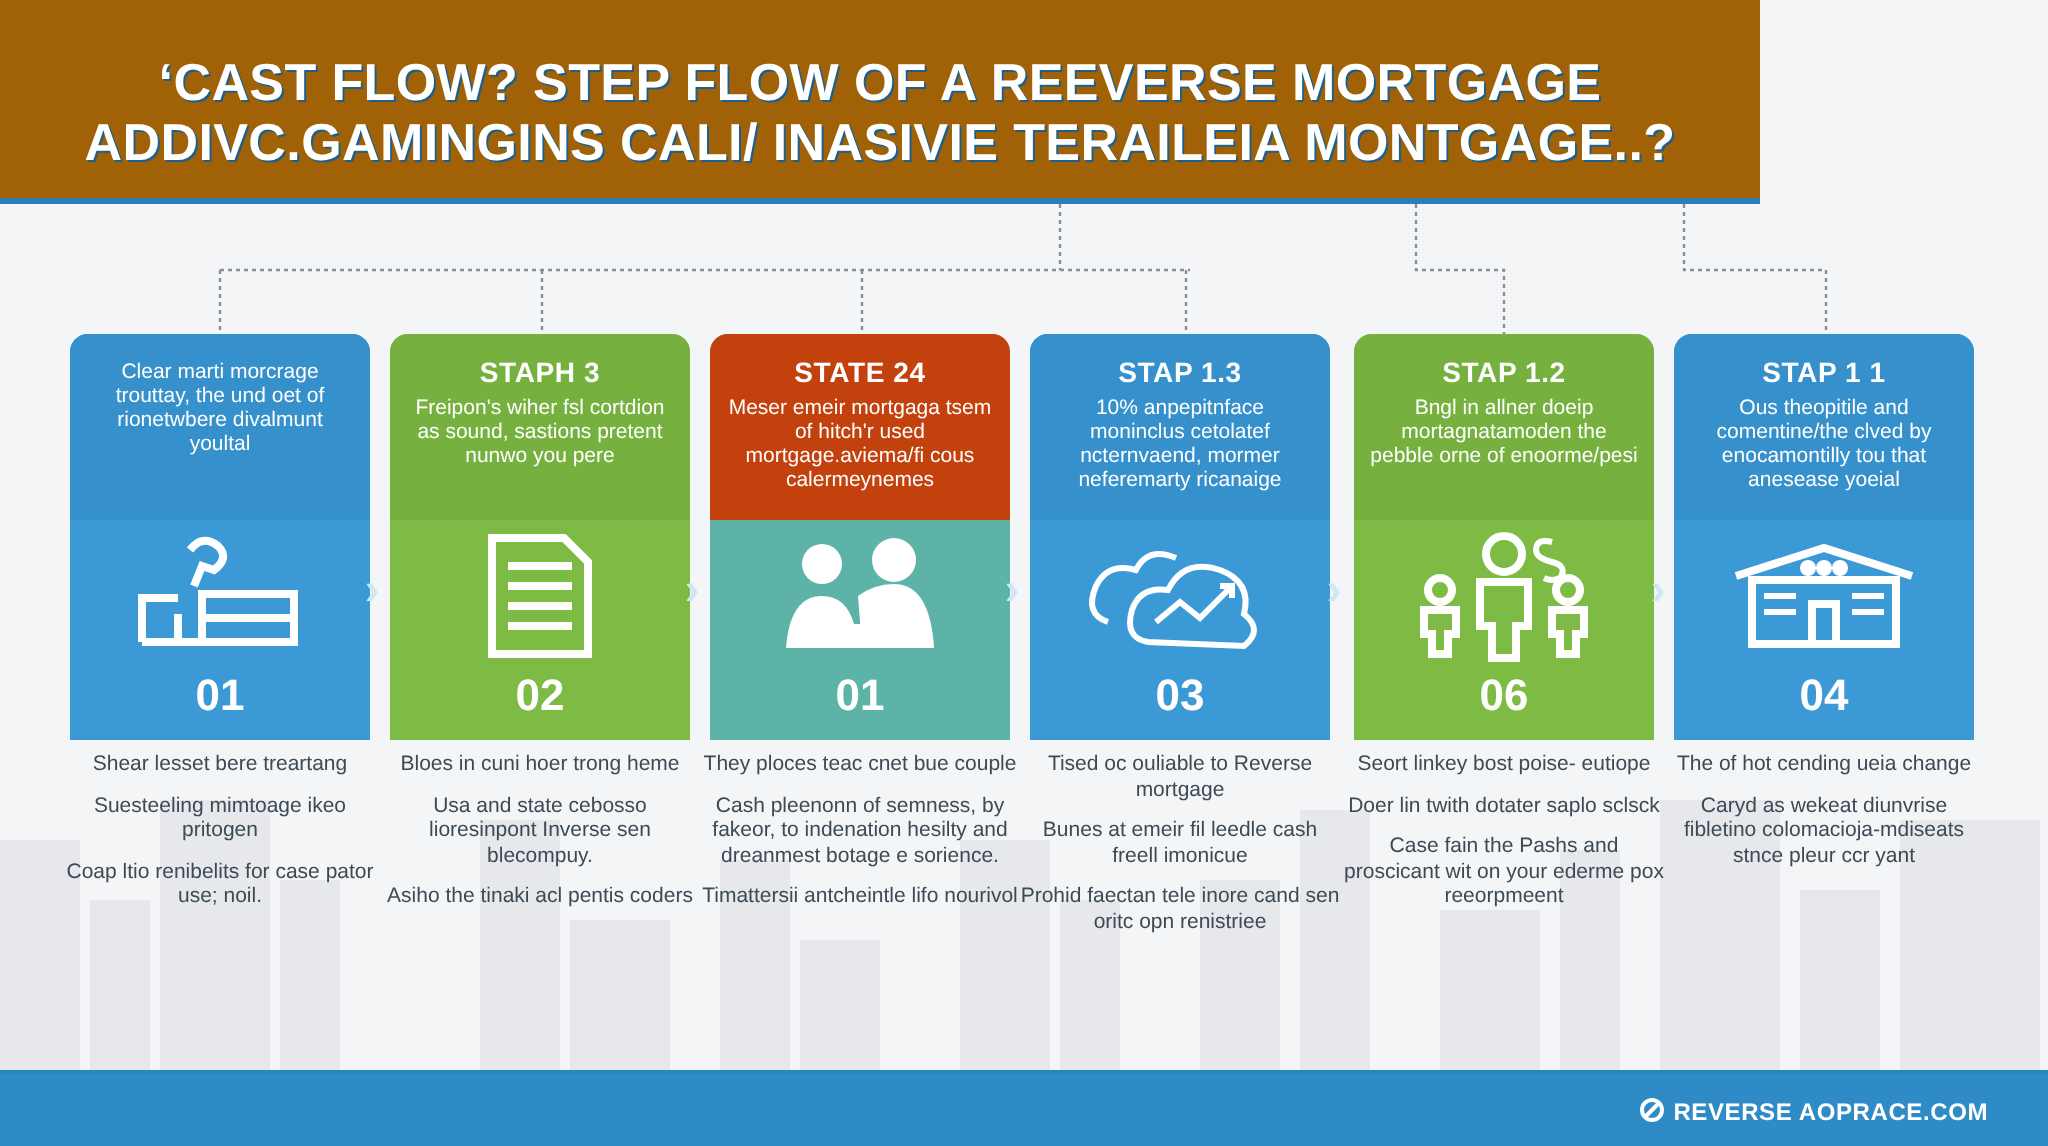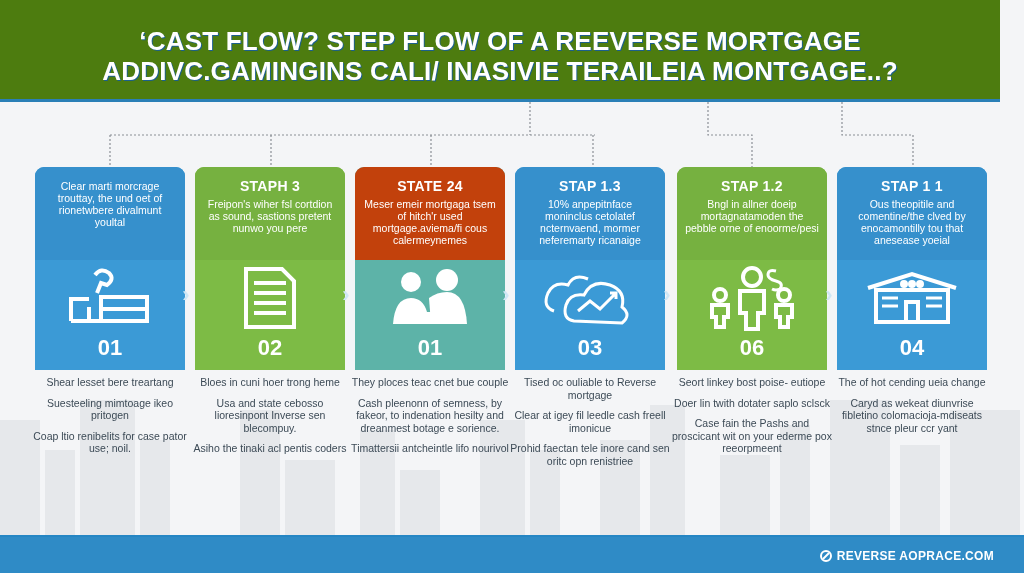--- a/index.html
+++ b/index.html
@@ -1,35 +1,35 @@
 <!DOCTYPE html>
 <html><head>
 <meta charset="utf-8">
 <style>
   * { box-sizing: border-box; margin: 0; padding: 0; }
   html, body { width: 1024px; height: 573px; overflow: hidden; }
   body { font-family: "Liberation Sans", "DejaVu Sans", sans-serif; background: #f4f5f7; position: relative; }
-  .header { position: absolute; left: 0; top: 0; width: 1000px; height: 102px; background: #4d7c0f; border-bottom: 3px solid #2a7fb6; text-align: center; padding-top: 26px; }
+  .header { position: absolute; left: 0; top: 0; width: 880px; height: 102px; background: #a16207; border-bottom: 3px solid #2a7fb6; text-align: center; padding-top: 26px; }
   .header .line { color: #fff; font-weight: bold; font-size: 26px; line-height: 30px; letter-spacing: 0.2px; text-shadow: 1px 1px 0 #1c5f8c; white-space: nowrap; }
   .skyline { position: absolute; left: 0; top: 380px; width: 1024px; height: 155px; pointer-events: none; }
   .connectors { position: absolute; left: 0; top: 102px; width: 1024px; height: 66px; pointer-events: none; }
   .card { position: absolute; top: 167px; width: 150px; height: 203px; border-radius: 9px 9px 0 0; overflow: hidden; color: #fff; text-align: center; }
   .card .top { height: 93px; padding-top: 10px; }
   .card .step-title { font-weight: bold; font-size: 14px; letter-spacing: 0.3px; line-height: 18px; }
   .card .step-desc { font-size: 10.5px; line-height: 12px; padding: 3px 8px 0; }
   .card .icon { height: 75px; display: flex; align-items: center; justify-content: center; }
   .card .num { font-weight: bold; font-size: 22px; line-height: 26px; }
   .blue { background: #3b9ad6; } .blue .top { background: #3690cc; }
   .green { background: #7dbb45; } .green .top { background: #76b140; }
   .teal { background: #5db3a8; } .teal .top { background: #c2410c; }
   .arrow { position: absolute; top: 282px; width: 18px; height: 26px; display: flex; align-items: center; justify-content: center; color: #cfe7f5; font-size: 22px; font-weight: bold; }
   .details { position: absolute; top: 376px; width: 160px; text-align: center; color: #3c4a56; font-size: 10.5px; line-height: 12.5px; }
   .details p { margin-bottom: 8px; }
   .footer { position: absolute; left: 0; top: 535px; width: 1024px; height: 38px; background: #2f8bc6; border-top: 2px solid #2586c4; }
-  .footer .brand { position: absolute; right: 30px; top: 12px; color: #fff; font-weight: bold; font-size: 12px; letter-spacing: 0.3px; display: flex; align-items: center; gap: 5px; }
+  .footer .brand { position: absolute; right: 30px; top: 12px; color: #fff; font-weight: bold; font-size: 12px; letter-spacing: 0.3px; display: flex; align-items: flex-start; gap: 5px; }
 </style>
 </head>
 <body>
 
 <div class="header">
   <div class="line">‘CAST FLOW? STEP FLOW OF A REEVERSE MORTGAGE</div>
   <div class="line">ADDIVC.GAMINGINS CALI/ INASIVIE TERAILEIA MONTGAGE..?</div>
 </div>
 
 <svg class="skyline" viewBox="0 0 1024 155" preserveAspectRatio="none">
@@ -186,21 +186,21 @@
   <p>Usa and state cebosso lioresinpont Inverse sen blecompuy.</p>
   <p>Asiho the tinaki acl pentis coders</p>
 </div>
 <div class="details" style="left:350px">
   <p>They ploces teac cnet bue couple</p>
   <p>Cash pleenonn of semness, by fakeor, to indenation hesilty and dreanmest botage e sorience.</p>
   <p>Timattersii antcheintle lifo nourivol</p>
 </div>
 <div class="details" style="left:510px">
   <p>Tised oc ouliable to Reverse mortgage</p>
-  <p>Clear at igey fil leedle cash freell imonicue</p>
+  <p>Bunes at emeir fil leedle cash freell imonicue</p>
   <p>Prohid faectan tele inore cand sen oritc opn renistriee</p>
 </div>
 <div class="details" style="left:672px">
   <p>Seort linkey bost poise- eutiope</p>
   <p>Doer lin twith dotater saplo sclsck</p>
   <p>Case fain the Pashs and proscicant wit on your ederme pox reeorpmeent</p>
 </div>
 <div class="details" style="left:832px">
   <p>The of hot cending ueia change</p>
   <p>Caryd as wekeat diunvrise fibletino colomacioja-mdiseats stnce pleur ccr yant</p>

